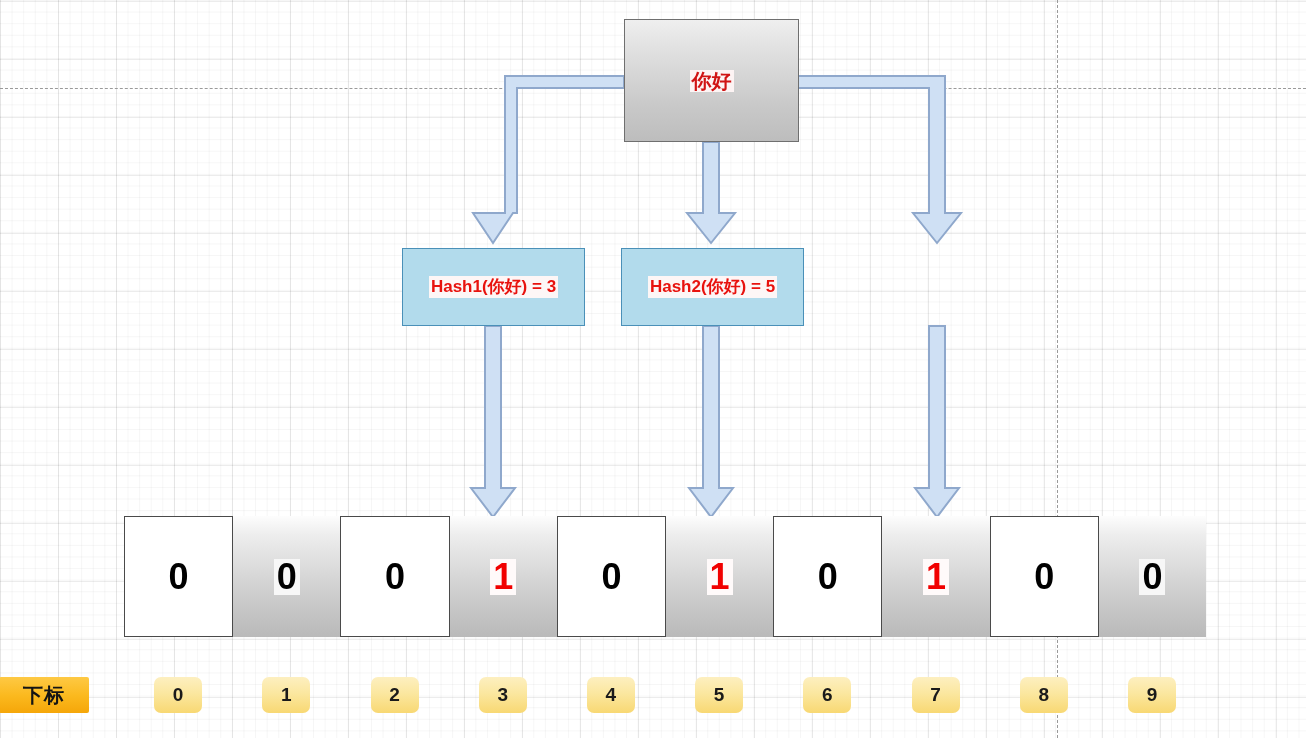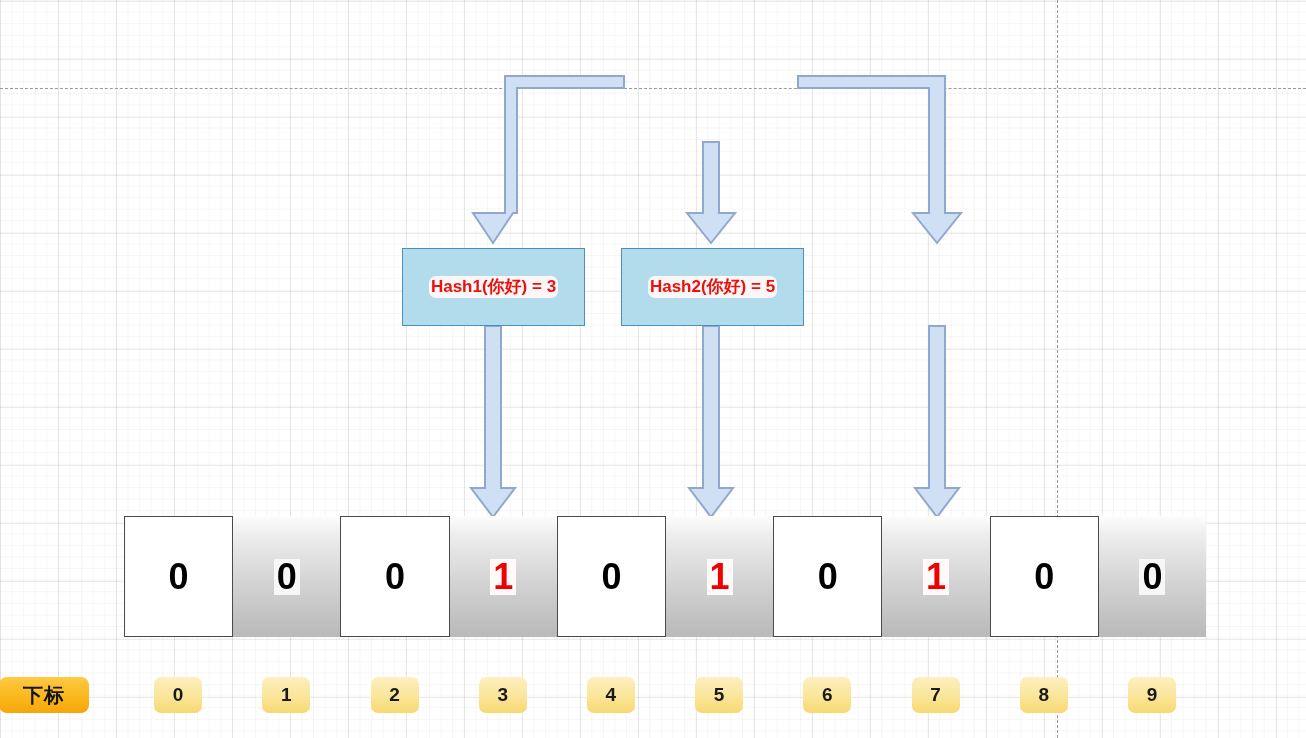--- a/index.html
+++ b/index.html
@@ -78,21 +78,20 @@
     justify-content: center;
   }
   .hash-box .lbl {
     font-size: 17px;
     font-weight: bold;
     color: #e8120e;
     background: #fdf6f6;
     white-space: nowrap;
     padding: 1px 2px;
     line-height: 1.15;
-    border-radius: 7px;
   }
 
   
   #arrow-layer {
     position: absolute;
     left: 0;
     top: 0;
     width: 1306px;
     height: 738px;
     pointer-events: none;
@@ -168,21 +167,21 @@
     font-weight: bold;
     color: #1a1a1a;
   }
 
   .index-legend {
     position: absolute;
     left: -1px;
     top: 677px;
     width: 90px;
     height: 36px;
-    border-radius: 8px;
+    border-radius: 2px;
     background: linear-gradient(to bottom, #fec944 0%, #fbb91e 52%, #f5a609 100%);
     display: flex;
     align-items: center;
     justify-content: center;
     font-size: 20px;
     font-weight: bold;
     color: #141414;
     letter-spacing: 1px;
   }
 </style>
@@ -202,20 +201,23 @@
 
     <path d="M 798,76 L 945,76 L 945,213 L 961,213 L 937,243 L 913,213 L 929,213 L 929,88 L 798,88 Z" fill="#cfe0f4" stroke="#8fa8cc" stroke-width="2" stroke-linejoin="miter"></path>
 
     <path d="M 485,326 L 485,488 L 471,488 L 493,517 L 515,488 L 501,488 L 501,326 Z" fill="#cfe0f4" stroke="#8fa8cc" stroke-width="2" stroke-linejoin="miter"></path>
 
     <path d="M 703,326 L 703,488 L 689,488 L 711,517 L 733,488 L 719,488 L 719,326 Z" fill="#cfe0f4" stroke="#8fa8cc" stroke-width="2" stroke-linejoin="miter"></path>
 
     <path d="M 929,326 L 929,488 L 915,488 L 937,517 L 959,488 L 945,488 L 945,326 Z" fill="#cfe0f4" stroke="#8fa8cc" stroke-width="2" stroke-linejoin="miter"></path>
   </svg>
 
+  <div class="word-box" style="left:624px; top:19px; width:175px; height:123px;">
+    <span class="lbl">你好</span>
+  </div>
 
   <div class="hash-box" style="left:402px; top:248px; width:183px; height:78px;">
     <span class="lbl">Hash1(你好) = 3</span>
   </div>
 
   <div class="hash-box" style="left:621px; top:248px; width:183px; height:78px;align-items:center;">
     <span class="lbl">Hash2(你好) = 5</span>
   </div>
 
 

